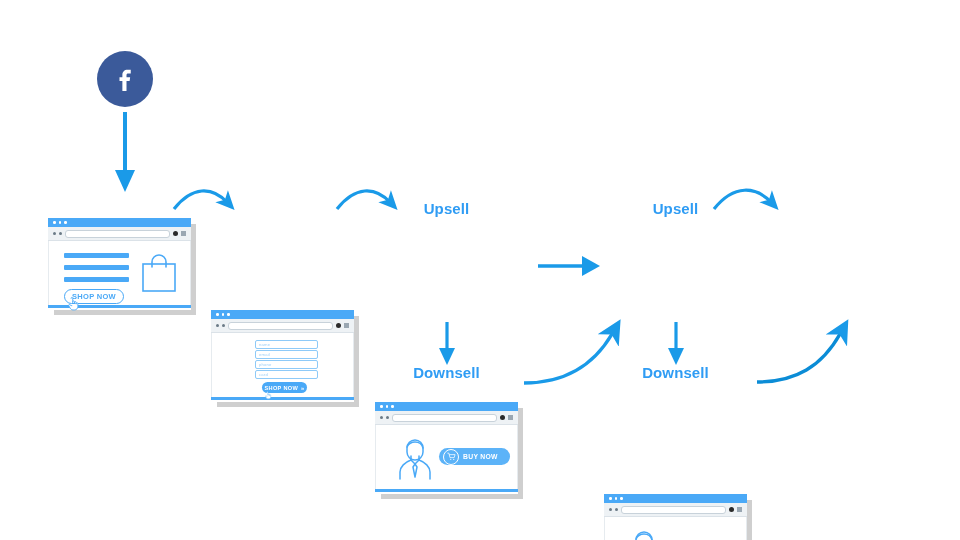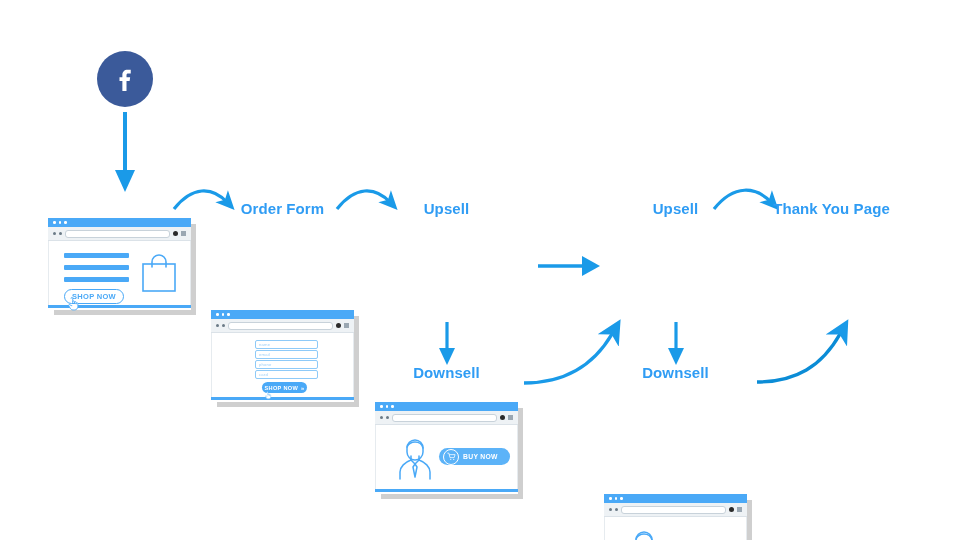--- a/index.html
+++ b/index.html
@@ -167,21 +167,20 @@
       </svg>
 
       <svg class="abs" style="left:92px;top:12px;" width="36" height="40" viewBox="0 0 36 40">
         <rect x="2" y="11" width="32" height="27" fill="none" stroke="#4aa9f7" stroke-width="1.6"></rect>
         <path d="M11 14 V9 a7 7 0 0 1 14 0 V14" fill="none" stroke="#4aa9f7" stroke-width="1.6" stroke-linecap="round"></path>
       </svg>
     </div>
     <div class="page-foot"></div>
   </div>
 
-  <div class="abs node-title" style="left:211px;top:200px;width:143px;">Order Form</div>
 
   <div class="abs browser" style="left:211px;top:218px;width:143px;height:92px;">
     <div class="shadow-r"></div>
     <div class="shadow-b"></div>
     <div class="bar-top">
       <i></i>
       <i></i>
       <i></i>
     </div>
     <div class="bar-tool">
@@ -277,19 +276,18 @@
           <path d="M15 25 l4 4 l4 -4"></path>
           <path d="M4 44 v-7 c0 -5 5 -10 11 -12 M34 44 v-7 c0 -5 -5 -10 -11 -12"></path>
           <path d="M19 29 l-2 3 l2 10 l2 -10 z"></path>
         </g>
       </svg>
 
     </div>
 
   </div>
 
-  <div class="abs node-title" style="left:760px;top:200px;width:143px;">Thank You Page</div>
 
   <div class="abs node-title" style="left:375px;top:364px;width:143px;">Downsell</div>
 
   <div class="abs node-title" style="left:604px;top:364px;width:143px;">Downsell</div>
 
 </div>
 
 </body></html>

